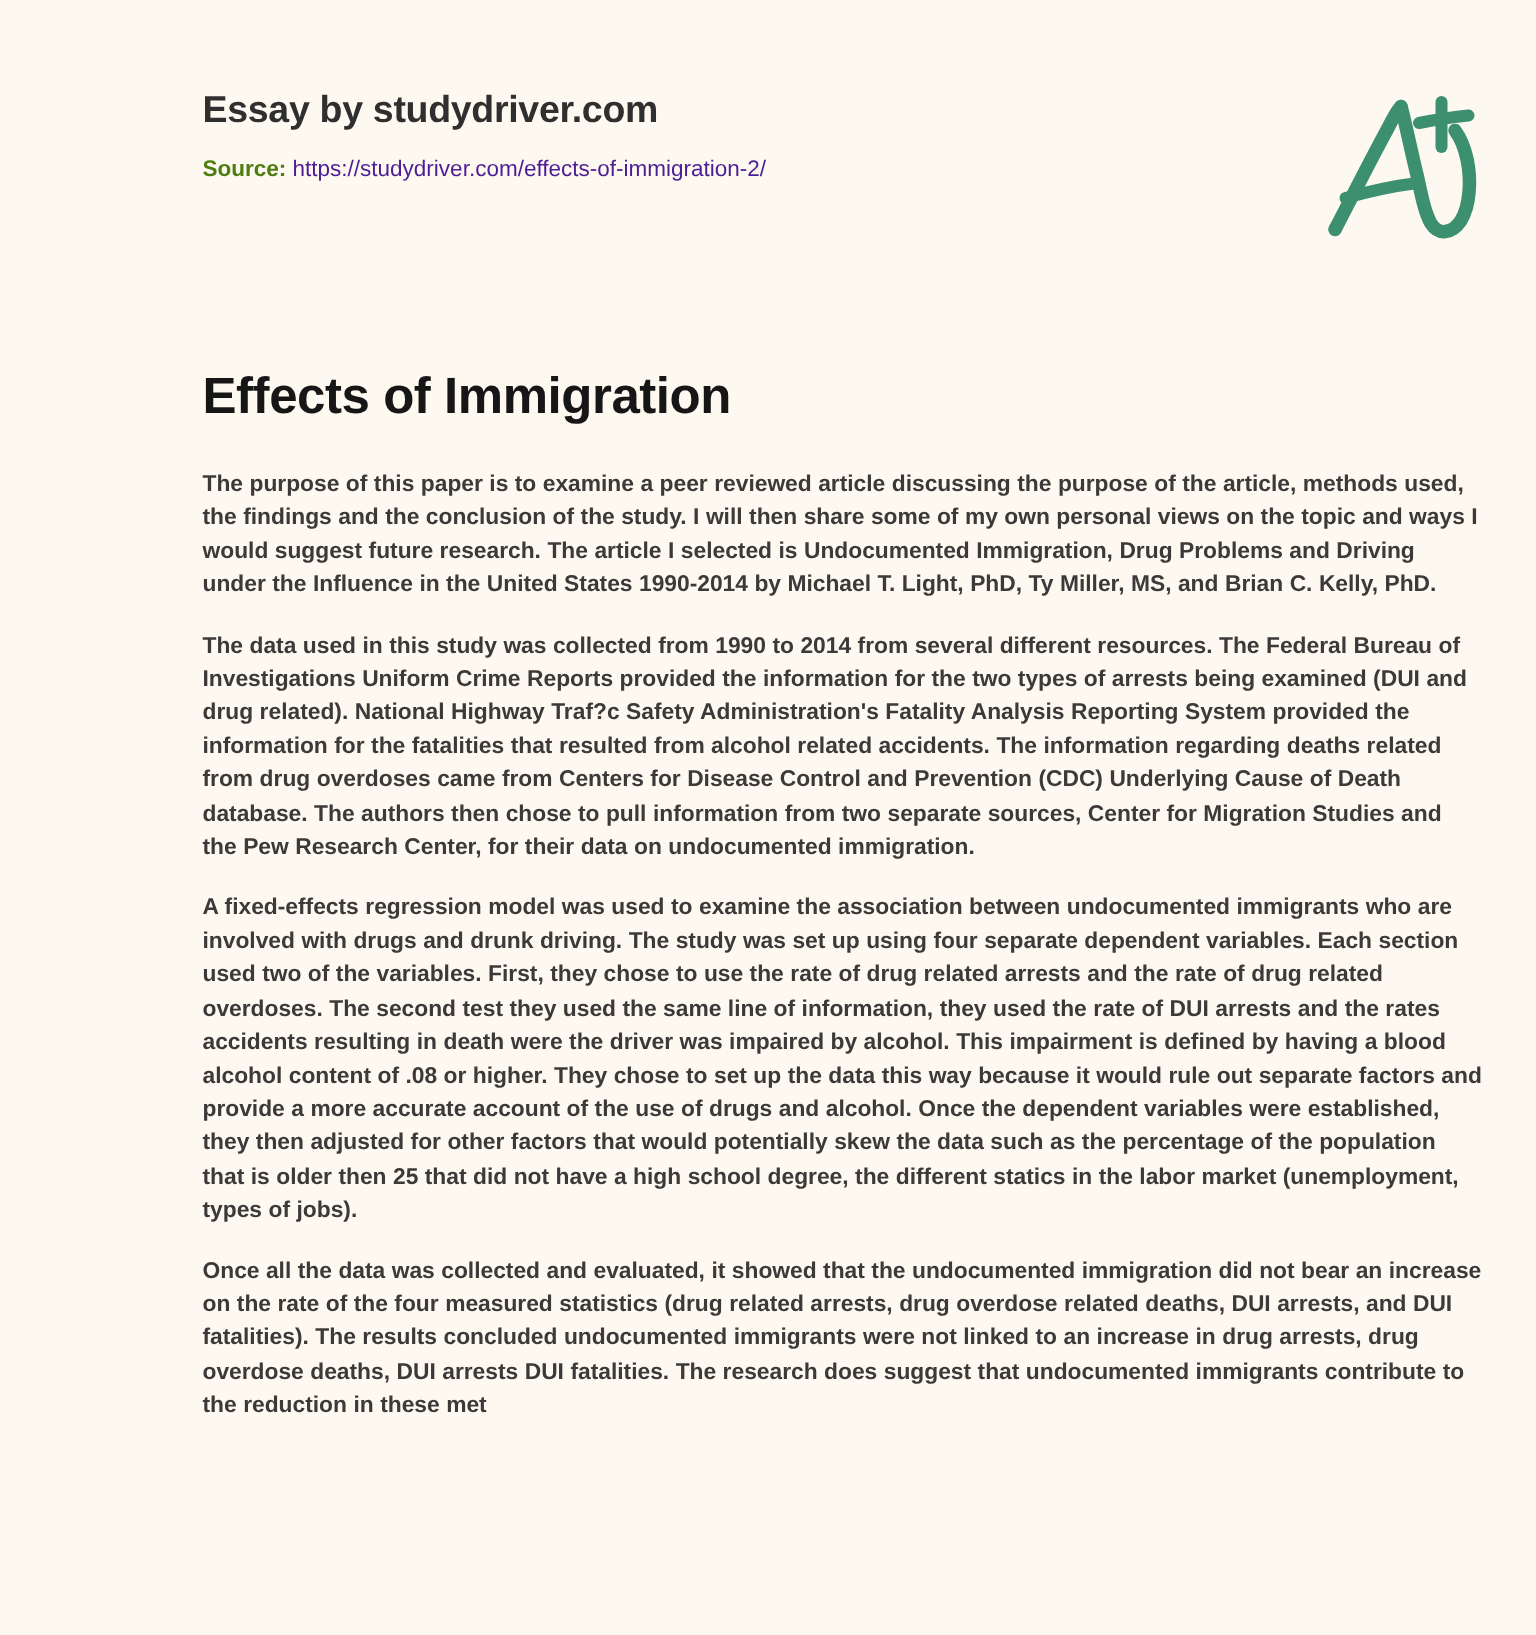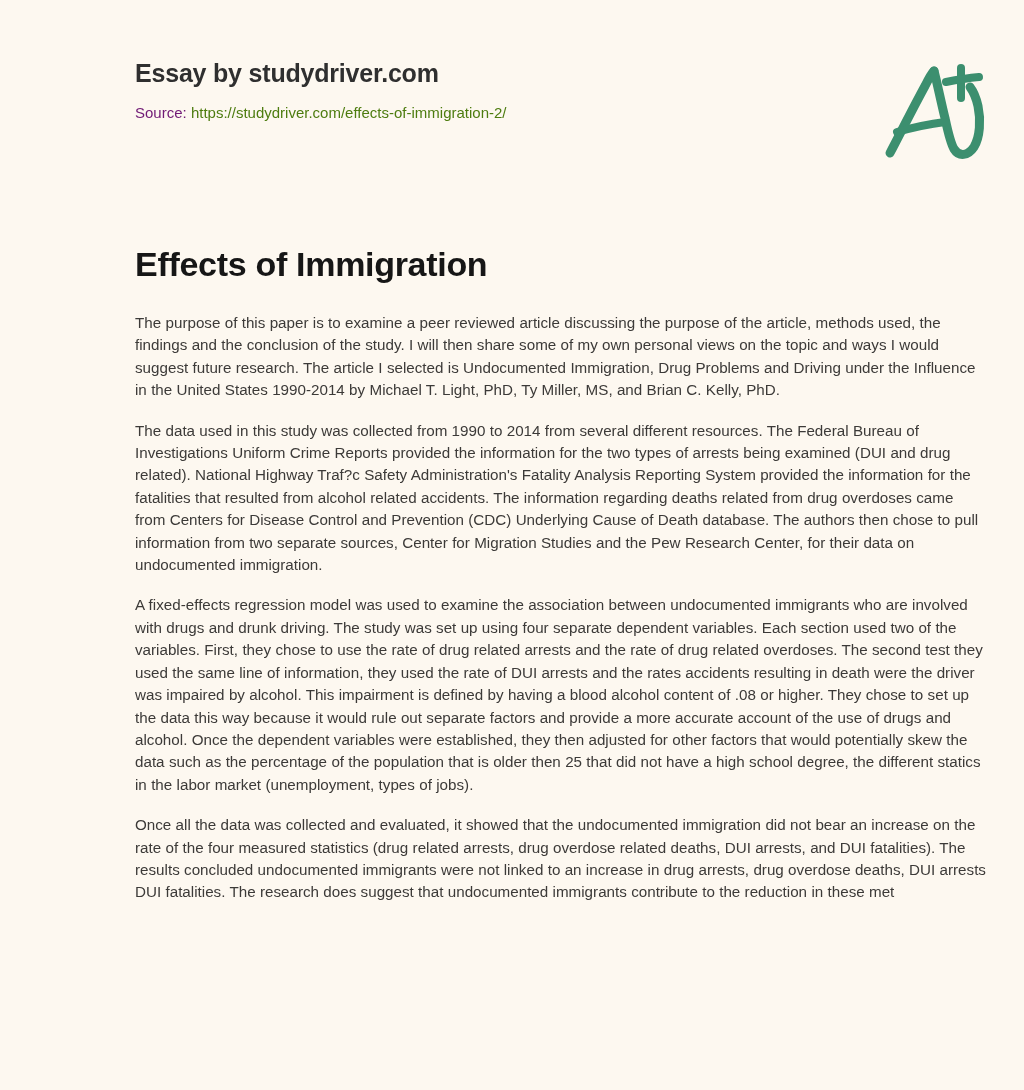--- a/index.html
+++ b/index.html
@@ -42,24 +42,25 @@
     white-space: nowrap;
   }
 
   .source-line {
     margin-top: 16px;
     font-size: 15px;
     line-height: 1.2;
     white-space: nowrap;
   }
   .source-label {
-    color: #701a75;
+    color: #4d7c0f;
+    font-weight: bold;
   }
   .source-url {
-    color: #4d7c0f;
+    color: #4c1d95;
     text-decoration: none;
   }
 
   
   .logo {
     position: absolute;
     right: 76px;
     top: 56px;
     width: 120px;
     height: 110px;
@@ -92,20 +93,21 @@
     width: 853px;
   }
 
   .article p {
     margin: 0 0 18px 0;
     font-size: 15.2px;
     line-height: 22.4px;
     color: #3c3a38;
     text-align: left;
     word-spacing: 0.1px;
+    font-weight: bold;
   }
   .article p:last-child {
     margin-bottom: 0;
   }
 </style>
 </head>
 <body>
 
 <div class="page">
 

